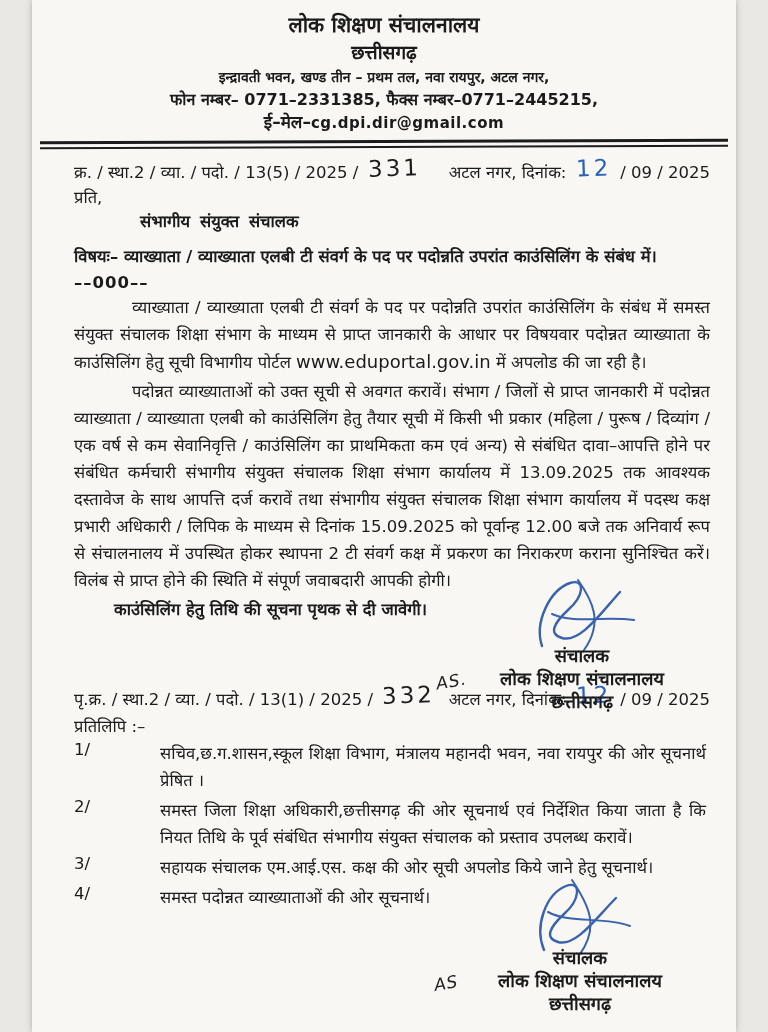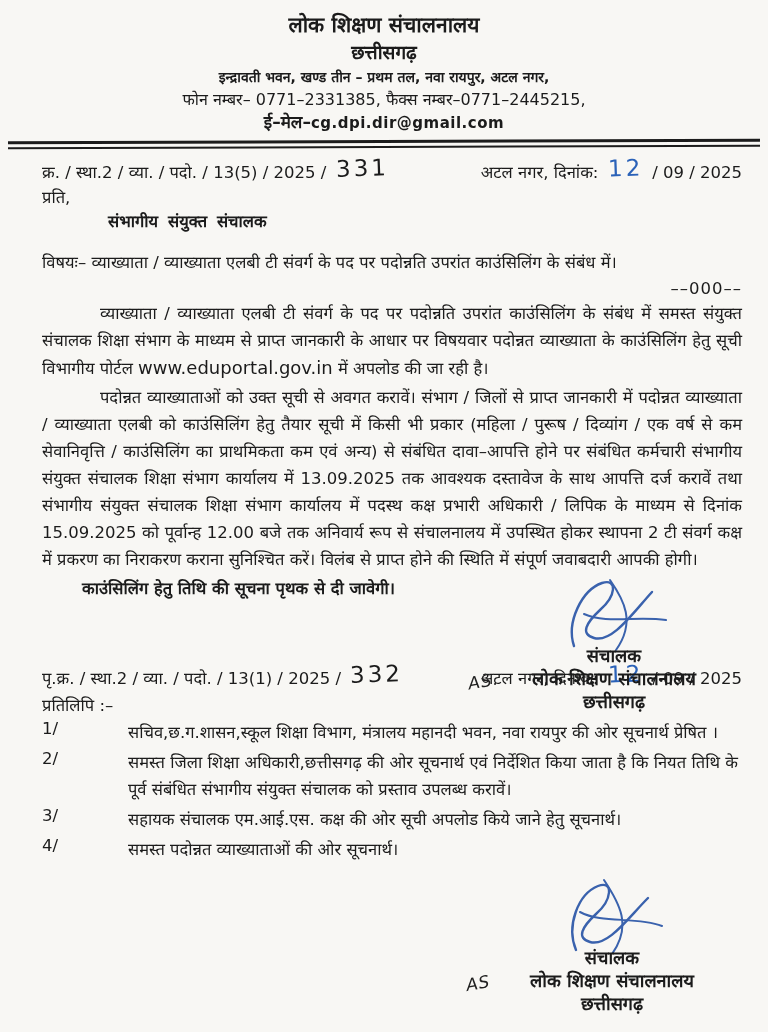--- a/index.html
+++ b/index.html
@@ -3,52 +3,52 @@
 <meta charset="utf-8">
 <style>
   html,body { margin:0; padding:0; }
   body {
     background:#e8e7e4;
     font-family:"DejaVu Sans","Liberation Sans",sans-serif;
     -webkit-font-smoothing:antialiased;
   }
   .page {
     position:relative;
-    width:768px; height:1032px;
+    width:704px; height:1032px;
     margin:0 auto;
     background:#f8f7f4;
     color:#1b1b1b;
     overflow:hidden;
     box-shadow:0 0 6px rgba(0,0,0,.25);
   }
   
   .letterhead { text-align:center; padding-top:12px; line-height:1.25; }
   .org-name  { font-size:21px; font-weight:bold; }
   .org-state { font-size:19px; font-weight:bold; margin-top:3px; }
   .addr      { font-size:14px; font-weight:bold; margin-top:4px; }
-  .phone     { font-size:16px; font-weight:normal; margin-top:3px; }
+  .phone     { font-size:16px; font-weight:bold; margin-top:3px; }
   .email-line{ font-size:17px; font-weight:bold; margin-top:2px; }
   .email-val { font-size:15px; letter-spacing:.5px; }
   .rule {
     margin:7px 8px 0 8px; height:3px;
     border-top:3px solid #1c1c1c; border-bottom:2px solid #1c1c1c;
     transform:rotate(-.2deg);
   }
   
   .content { padding:0 26px 0 42px; font-size:16.5px; }
   .ref-row { display:flex; justify-content:space-between; align-items:flex-start; margin-top:9px; white-space:nowrap; }
   .hand {
     display:inline-block; font-size:23px; letter-spacing:3px;
     transform:rotate(-2deg); position:relative; top:-2px; padding:0 4px;
   }
   .hand-blue { color:#2b62b8; }
   .salutation { margin-top:2px; }
   .addressee { margin-left:66px; font-weight:bold; line-height:26px; margin-top:2px;font-family:Liberation Mono, monospace; }
-  .subject { text-align:justify; line-height:27px; margin-top:13px; }
-  .sep { text-align:right; margin:3px 0 2px 0; letter-spacing:1px; }
+  .subject { text-align:justify; line-height:27px; margin-top:7px;font-weight:bold; }
+  .sep { text-align:left; margin:3px 0 2px 0; letter-spacing:1px;font-weight:bold; }
   .para { text-align:justify; text-indent:58px; line-height:27px; margin:2px 0 0 0; }
   .portal-url { font-weight:normal; font-size:18px; }
   .closing { font-weight:bold; margin:3px 0 0 40px; }
   
   .ref-row.second { margin-top:64px; }
   .copies-title { margin-top:4px; }
   .copy-item { display:flex; margin-top:3px; }
   .copy-num { width:46px; flex:0 0 46px; }
   .copy-text { flex:1; text-align:justify; line-height:27px; padding-right:4px;margin-left:40px; }
   

